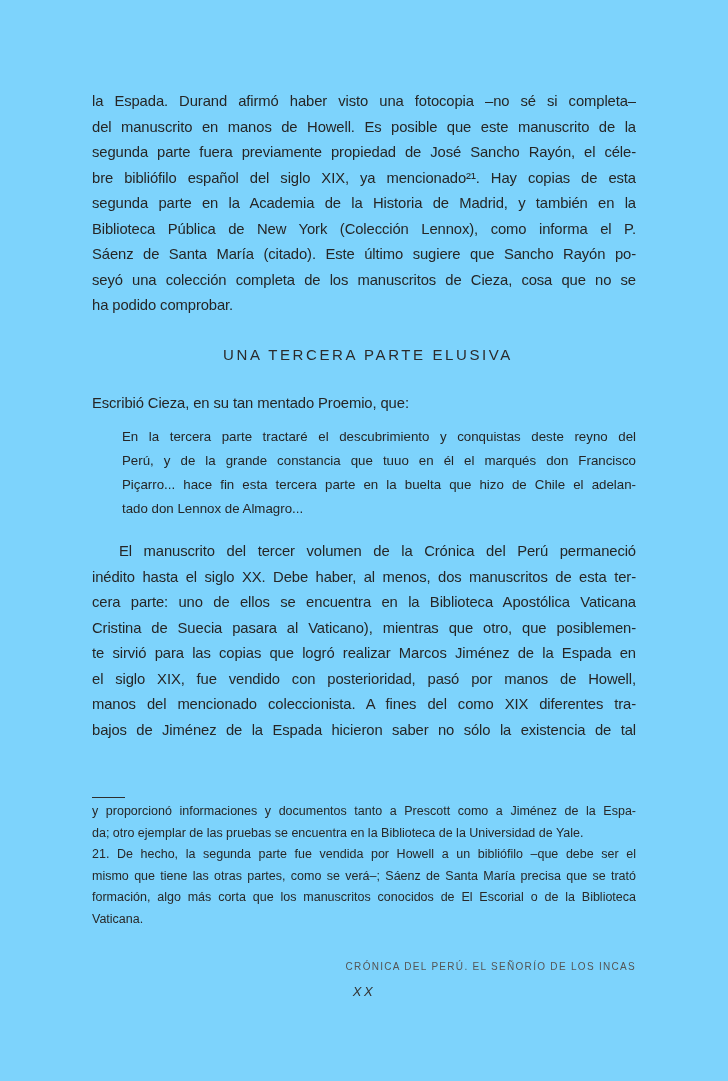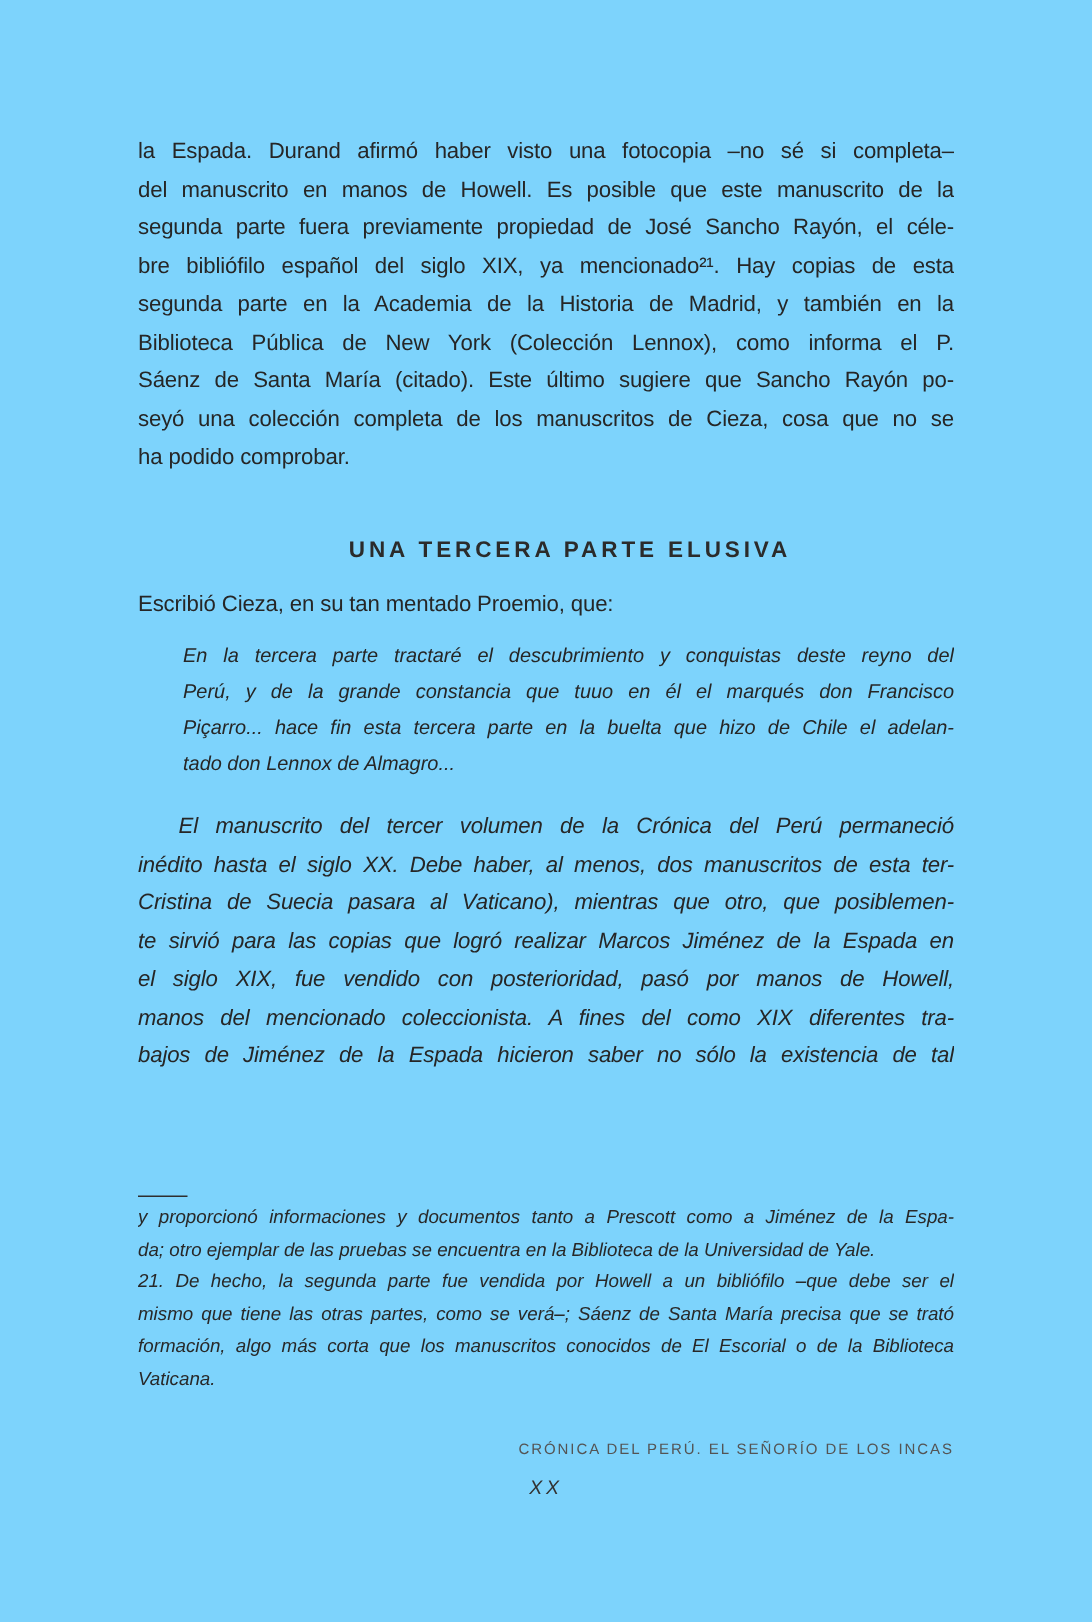--- a/index.html
+++ b/index.html
@@ -11,21 +11,21 @@
     font-family: "Liberation Sans", sans-serif;
     color: #262626;
     overflow: hidden;
   }
   .col { position: absolute; left: 92px; width: 544px; }
 
   
   .tline { text-align: justify; text-align-last: justify; overflow: hidden; }
   .tline-left { text-align-last: left; }
   .lh-body .tline  { height: 25.5px; }
-  .lh-quote .tline { height: 24px; font-style: italic; }
+  .lh-quote .tline { height: 24px; }
   .lh-fn .tline    { height: 21.5px; }
 
   .body-text { font-size: 14.8px; line-height: 25.5px; letter-spacing: -0.1px; }
 
   #paragraph-1 { top: 89px; }
 
   #section-heading {
     top: 342px;
     text-align: center;
     font-size: 15px;
@@ -38,33 +38,33 @@
 
   #block-quote {
     top: 425px;
     left: 122px;
     width: 514px;
     font-size: 13.3px;
     line-height: 24px;
     letter-spacing: 0;
   }
 
-  #paragraph-2 { top: 539px; font-style: italic; }
+  #paragraph-2 { top: 539px; }
 
   #footnote-separator {
     position: absolute;
     top: 797px;
     left: 92px;
     width: 33px;
     border: none;
     border-top: 1.4px solid #2e2e2e;
     margin: 0;
   }
 
-  .footnote-text { font-size: 12.5px; line-height: 21.5px; letter-spacing: 0; color: #282828; font-style: italic; }
+  .footnote-text { font-size: 12.5px; line-height: 21.5px; letter-spacing: 0; color: #282828; }
   #footnote-continuation { top: 801px; }
   #footnote-21 { top: 844px; }
 
   #running-title {
     top: 961px;
     text-align: right;
     font-size: 10px;
     letter-spacing: 1.3px;
     color: #545454;
     white-space: nowrap;
@@ -88,36 +88,37 @@
       <div class="tline">del manuscrito en manos de Howell. Es posible que este manuscrito de la</div>
       <div class="tline">segunda parte fuera previamente propiedad de José Sancho Rayón, el céle-</div>
       <div class="tline">bre bibliófilo español del siglo XIX, ya mencionado²¹. Hay copias de esta</div>
       <div class="tline">segunda parte en la Academia de la Historia de Madrid, y también en la</div>
       <div class="tline">Biblioteca Pública de New York (Colección Lennox), como informa el P.</div>
       <div class="tline">Sáenz de Santa María (citado). Este último sugiere que Sancho Rayón po-</div>
       <div class="tline">seyó una colección completa de los manuscritos de Cieza, cosa que no se</div>
       <div class="tline tline-left">ha podido comprobar.</div>
     </section>
 
-  <h2 id="section-heading" class="col" style="margin:16px; font-weight:bold;">UNA TERCERA PARTE ELUSIVA</h2>
+  <h2 id="section-heading" class="col" style="margin:4px; font-weight:normal;">UNA TERCERA PARTE ELUSIVA</h2>
 
   <section id="intro-line" class="col body-text lh-body">
     <div class="tline tline-left">Escribió Cieza, en su tan mentado Proemio, que:</div>
   </section>
 
   <section id="block-quote" class="col lh-quote">
       <div class="tline">En la tercera parte tractaré el descubrimiento y conquistas deste reyno del</div>
       <div class="tline">Perú, y de la grande constancia que tuuo en él el marqués don Francisco</div>
       <div class="tline">Piçarro... hace fin esta tercera parte en la buelta que hizo de Chile el adelan-</div>
       <div class="tline tline-left">tado don Lennox de Almagro...</div>
     </section>
 
   <section id="paragraph-2" class="col body-text lh-body">
       <div class="tline" style="text-indent: 27px;">El manuscrito del tercer volumen de la Crónica del Perú permaneció</div>
       <div class="tline">inédito hasta el siglo XX. Debe haber, al menos, dos manuscritos de esta ter-</div>
+      <div class="tline">cera parte: uno de ellos se encuentra en la Biblioteca Apostólica Vaticana</div>
       <div class="tline">Cristina de Suecia pasara al Vaticano), mientras que otro, que posiblemen-</div>
       <div class="tline">te sirvió para las copias que logró realizar Marcos Jiménez de la Espada en</div>
       <div class="tline">el siglo XIX, fue vendido con posterioridad, pasó por manos de Howell,</div>
       <div class="tline">manos del mencionado coleccionista. A fines del como XIX diferentes tra-</div>
       <div class="tline">bajos de Jiménez de la Espada hicieron saber no sólo la existencia de tal</div>
     </section>
 
   <hr id="footnote-separator">
 
   <section id="footnote-continuation" class="col footnote-text lh-fn">

